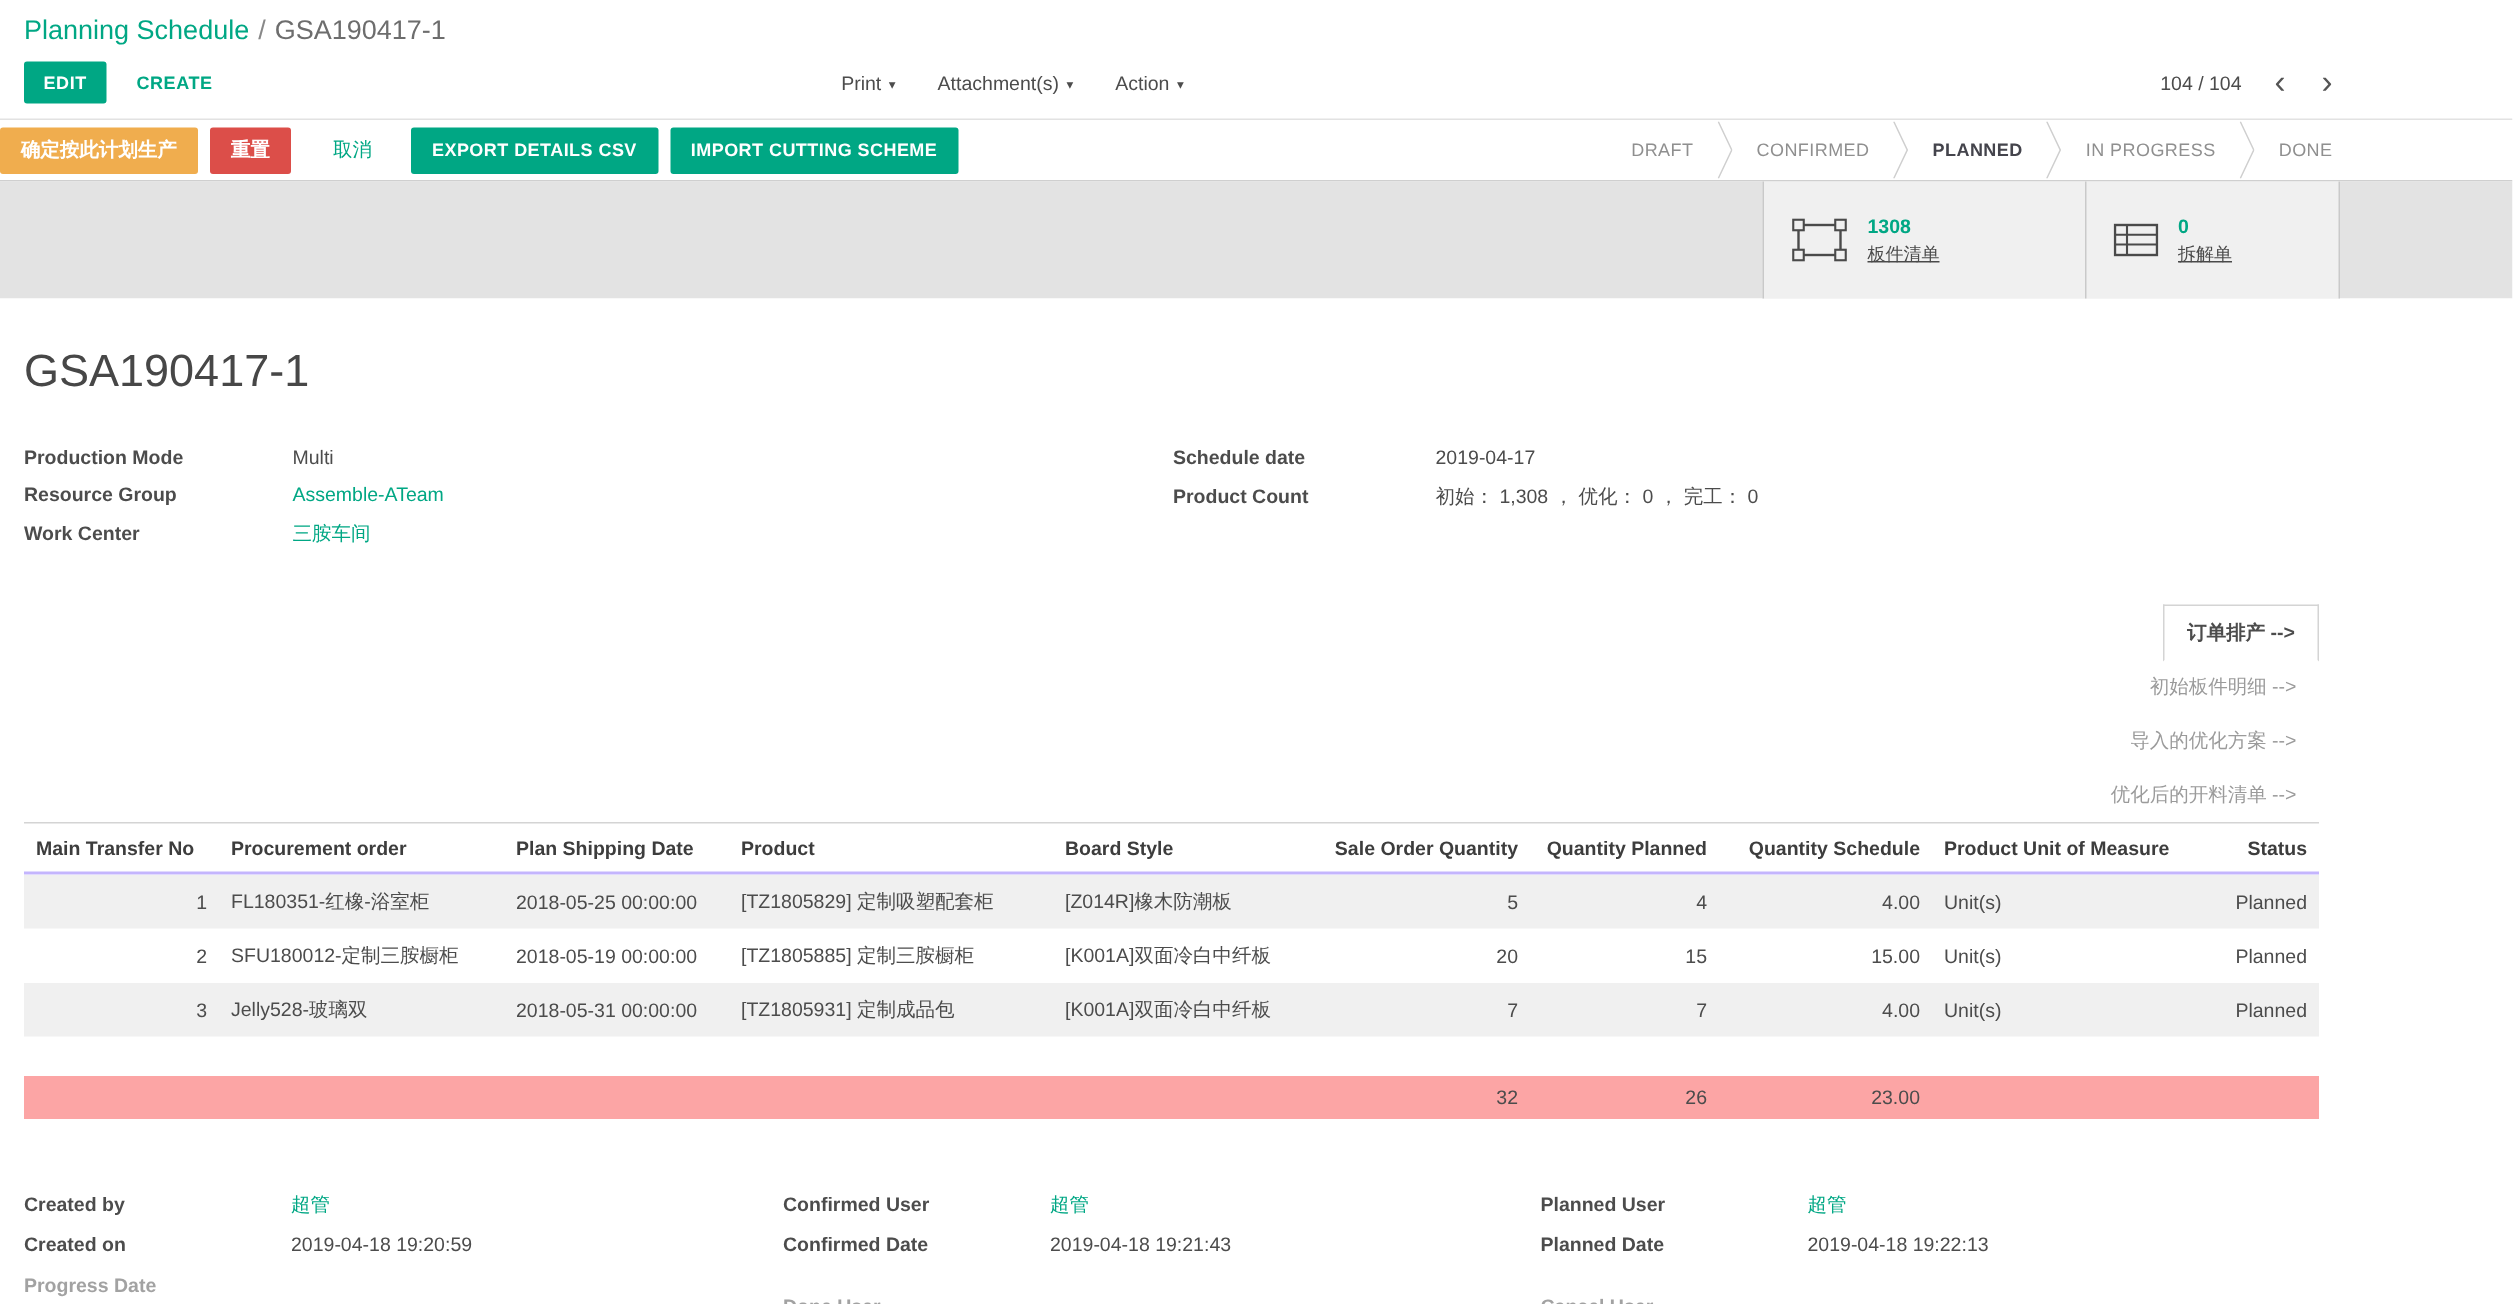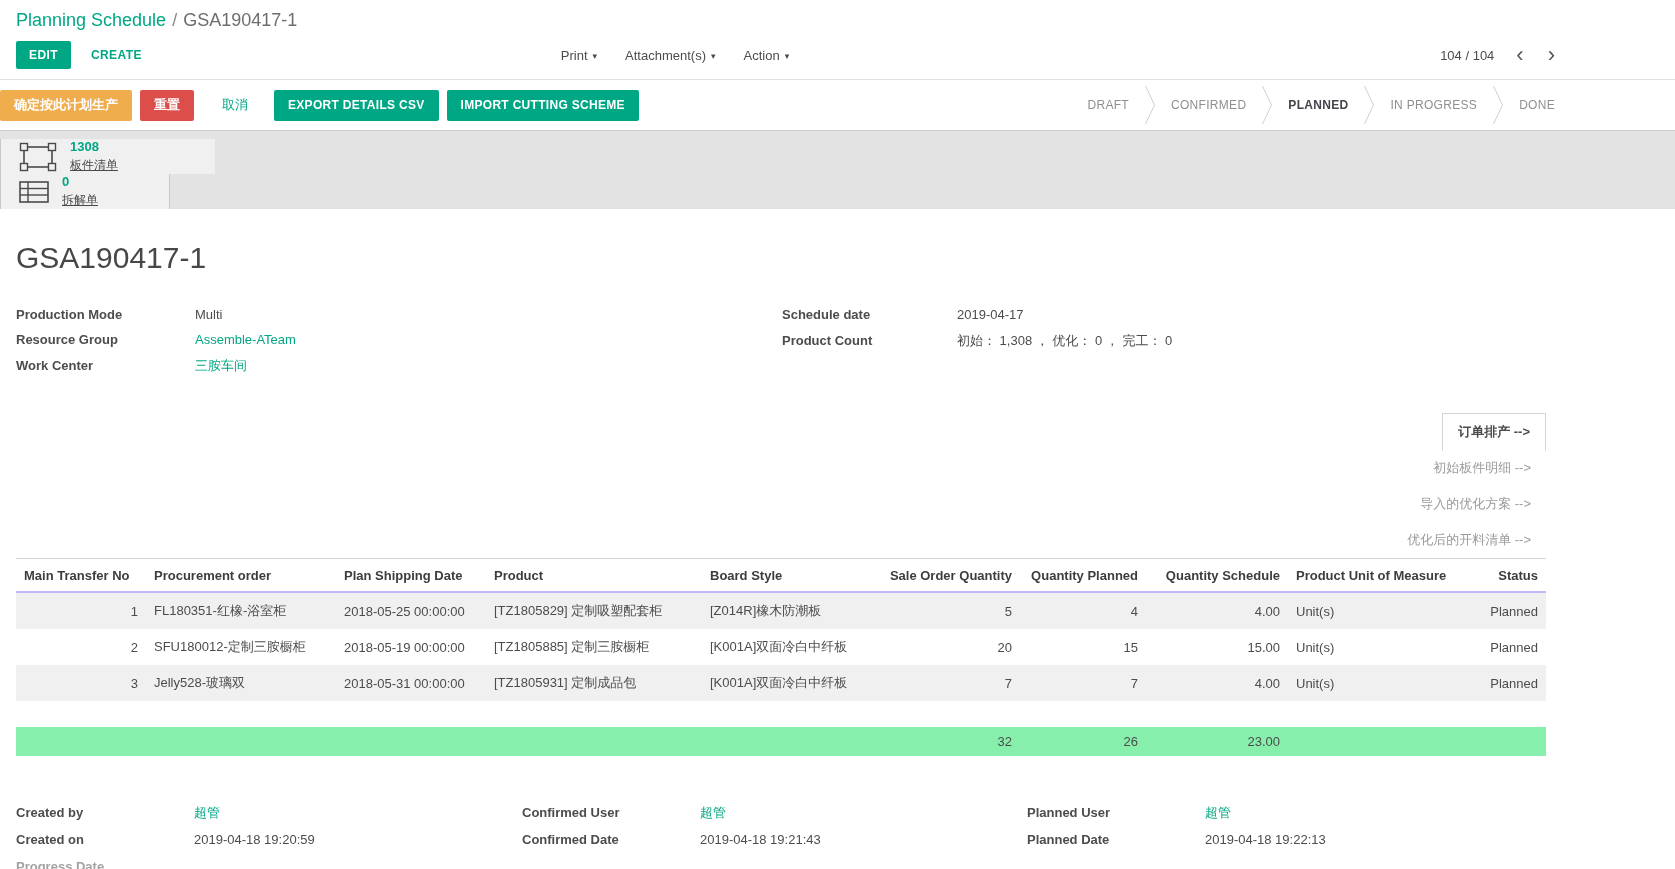--- a/index.html
+++ b/index.html
@@ -36,21 +36,21 @@
 .dropdown { color: #4c4c4c; font-size: 13px; cursor: pointer; white-space: nowrap; }
 .caret { font-size: 9px; color: #4c4c4c; margin-left: 5px; vertical-align: 1px; }
 .pager { margin-left: auto; display: flex; align-items: center; gap: 20px; }
 .pager-value { font-size: 13px; color: #4c4c4c; }
 .pager-arrow { font-size: 22px; line-height: 14px; color: #555; cursor: pointer; padding: 0 2px; }
 
 
 .action-bar {
   border-top: 1px solid #e2e2e2;
   border-bottom: 1px solid #cfcfcf;
-  height: 52px;
+  height: 42px;
   display: flex; align-items: center;
   padding-right: 104px;
   background: #fff;
 }
 .btn-bar {
   height: 31px; padding: 0 14px;
   font-size: 12px; font-weight: bold;
   border-radius: 2px; margin-right: 8px;
   white-space: nowrap;
 }
@@ -65,21 +65,20 @@
   padding: 0 16px; white-space: nowrap; cursor: pointer;
 }
 .state.active { color: #44444c; font-weight: bold; }
 .state-sep { display: block; flex: 0 0 auto; }
 
 
 .stat-band {
   height: 78px; background: #e3e3e3;
   display: flex; justify-content: flex-end;
   padding-right: 115px;
-  flex-direction: column;
 }
 .stat-btn {
   background: #f0f0f0; border-left: 1px solid #c9c9c9;
   display: flex; align-items: center; gap: 13px;
   padding: 0 18px; cursor: pointer;
 }
 .stat-btn.first { width: 215px; }
 .stat-btn.second { width: 170px; border-right: 1px solid #c9c9c9; }
 .stat-value { color: #00a784; font-weight: bold; font-size: 13px; margin-bottom: 3px; }
 .stat-label { color: #4a4a4a; font-size: 12px; text-decoration: underline; }
@@ -113,21 +112,21 @@
   padding: 9px 8px 8px 8px; border-bottom: 2px solid #c4b5fd; white-space: nowrap; overflow: hidden;
   cursor: pointer;
 }
 .order-table td {
   padding: 9px 8px; font-size: 13px; color: #4c4c4c; white-space: nowrap; overflow: hidden;
 }
 .order-table tbody tr.stripe { background: #f0f0f0; }
 .order-table .num { text-align: right; }
 .order-table .status-col { text-align: right; }
 .spacer-row td { background: #fff; height: 26px; padding: 0; }
-.totals-row td { background: #86efac; height: 16px; padding-top: 7px; padding-bottom: 7px; }
+.totals-row td { background: #fca5a5; height: 16px; padding-top: 7px; padding-bottom: 7px; }
 
 
 .footer-fields {
   display: grid; grid-template-columns: 506px 505px 1fr;
   margin-top: 48px;
 }
 .ff-row { display: flex; margin-bottom: 10px; align-items: baseline; min-height: 17px; }
 .ff-row.gap { margin-top: 24px; }
 .ff-label { width: 178px; flex: 0 0 178px; font-weight: bold; color: #4c4c4c; }
 .ff-label.muted { color: #a2a2a2; }

